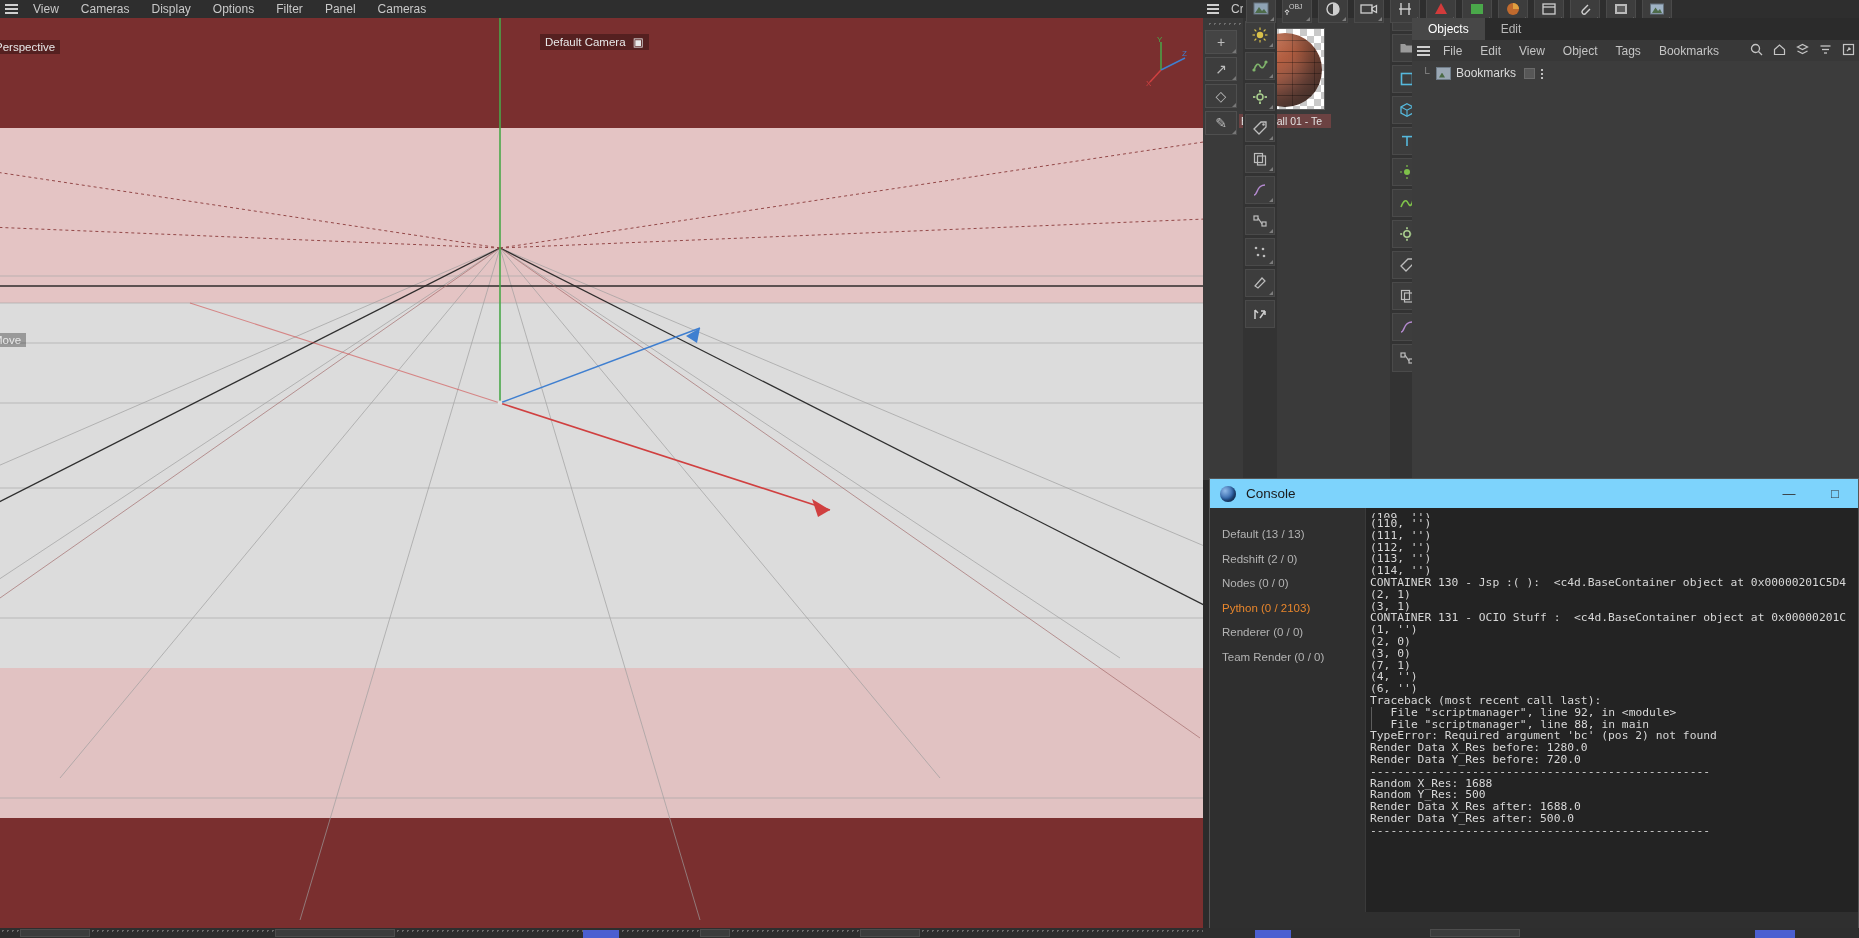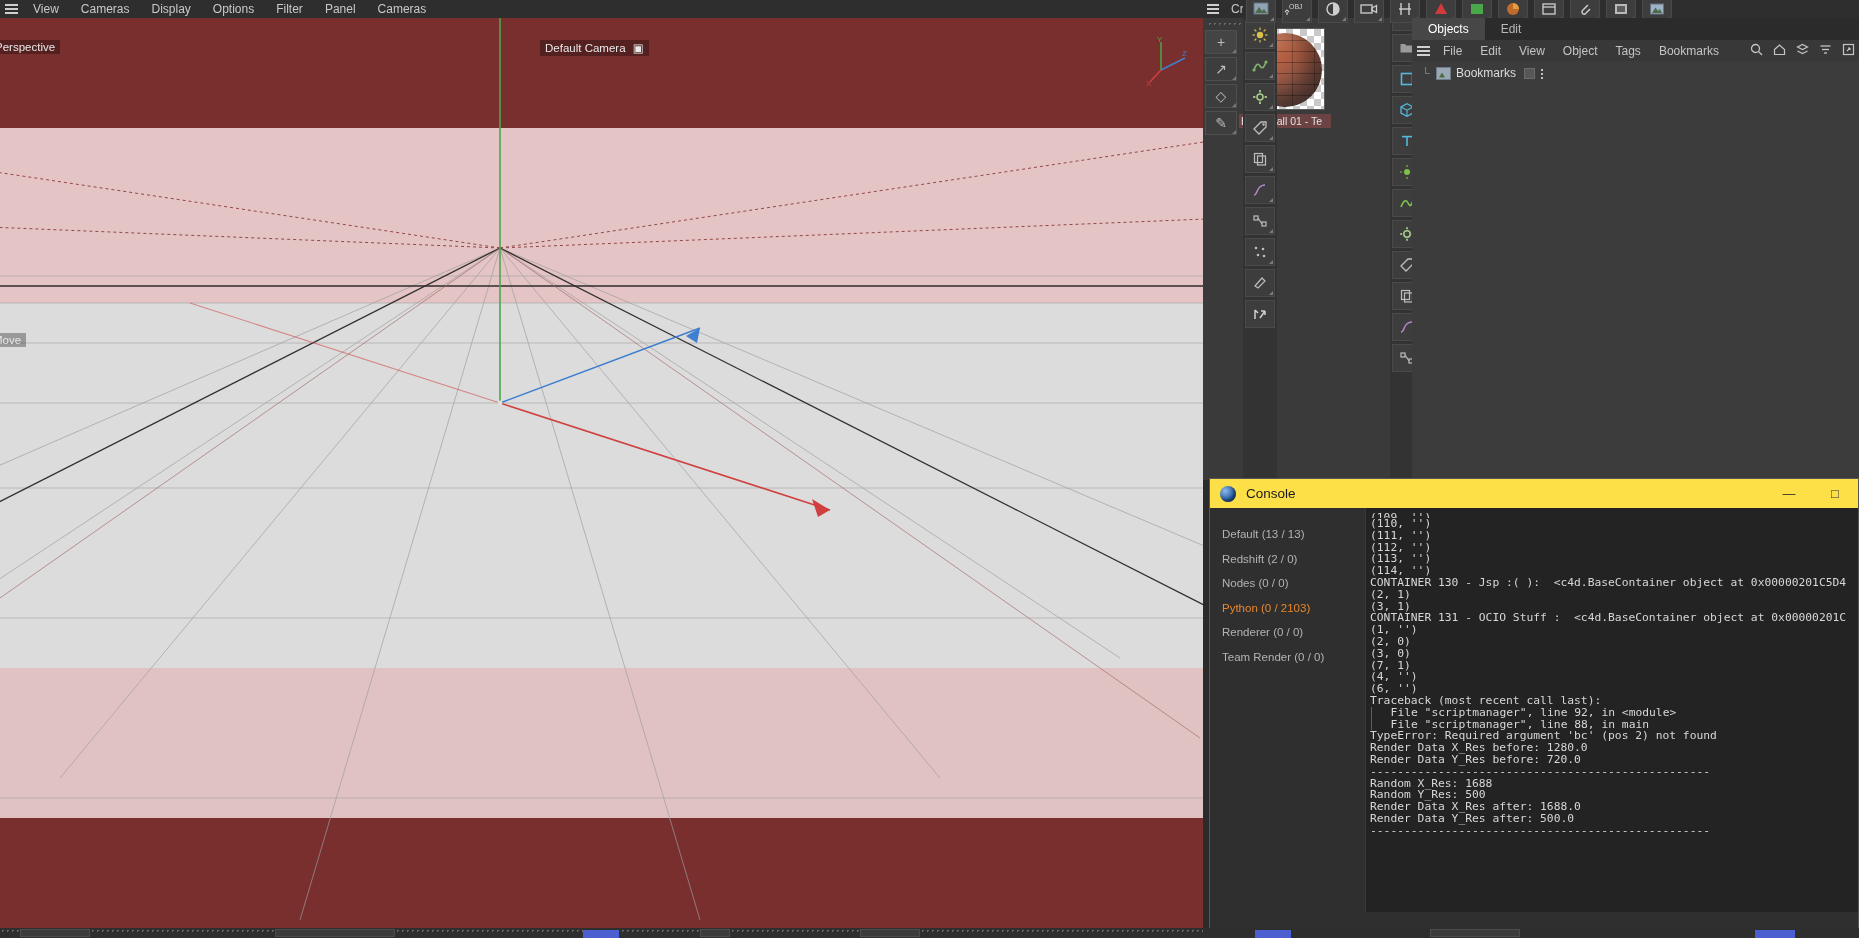--- a/index.html
+++ b/index.html
@@ -22,21 +22,21 @@
   #band-upper{ top:110px; height:175px; background:#e4c4c4; }
   #band-grey { top:285px; height:365px; background:#dcdcdc; }
   #band-lower{ top:650px; height:150px; background:#e1c2c2; }
 
   
   #grid{ position:absolute; left:0; top:0; width:1203px; height:902px; pointer-events:none; }
 
   .vp-label{ position:absolute; background:rgba(0,0,0,.30); color:#e8e8e8; font-size:11.5px;
      padding:1px 5px; white-space:nowrap; }
   #lbl-perspective{ left:-10px; top:22px; }
-  #lbl-camera{ left:540px; top:22px; }
+  #lbl-camera{ left:540px; top:16px; }
   #lbl-move{ left:-12px; top:315px; }
 
   
   #axis-gizmo{ position:absolute; right:12px; top:18px; width:46px; height:52px; }
 
   
   #matman{ position:absolute; left:1203px; top:0; width:190px; height:480px; background:#3a3a3a; }
   #mat-menu{ height:18px; background:#2e2e2e; display:flex; align-items:center; font-size:12px;
      color:#c9c9c9; }
   #mat-menu .burger{ width:20px; display:flex; align-items:center; justify-content:center;}
@@ -100,21 +100,21 @@
   .om-row .objicon:after{ content:""; position:absolute; left:2px; bottom:1px; width:6px;height:5px;
      background:#4b6b45; clip-path:polygon(0 100%,50% 0,100% 100%); }
   .om-row .tags{ margin-left:8px; display:flex; align-items:center; gap:5px; }
   .tag-sq{ width:11px; height:11px; background:#575757; border:1px solid #6a6a6a; }
   .tag-dots{ width:4px; height:11px; background-image:radial-gradient(#c0c0c0 1px,transparent 1px);
      background-size:4px 4px; }
 
   
   #console{ position:absolute; left:1209px; top:478px; width:650px; height:460px;
      background:#2f2f2f; border:1px solid #555; }
-  #con-title{ height:29px; background:#fde047; display:flex; align-items:center; position:relative; }
+  #con-title{ height:29px; background:#7dd3fc; display:flex; align-items:center; position:relative; }
   #con-title .c4dicon{ width:16px;height:16px; margin:0 10px 0 10px; border-radius:50%;
      background:radial-gradient(circle at 32% 30%, #8fb9e8 0%, #2e63a8 55%, #123a6b 100%);
      box-shadow:inset -2px -2px 3px rgba(0,0,0,.4); }
   #con-title .ttl{ font-size:13.5px; color:#1a1a1a; }
   #con-title .wbtns{ position:absolute; right:0; top:0; height:29px; display:flex; }
   #con-title .wb{ width:46px; display:flex; align-items:center; justify-content:center; color:#333; font-size:13px;}
   #con-sub{ height:26px; background:#2f2f2f; display:flex; align-items:center; font-size:12.5px; color:#c9c9c9; }
   #con-sub .burger{ width:28px; display:flex; align-items:center; justify-content:center;}
   #con-sub .burger i{ display:block; width:14px; height:2px; background:#cfcfcf; box-shadow:0 5px 0 #cfcfcf,0 -5px 0 #cfcfcf;}
   #con-body{ display:flex; height:404px; }

